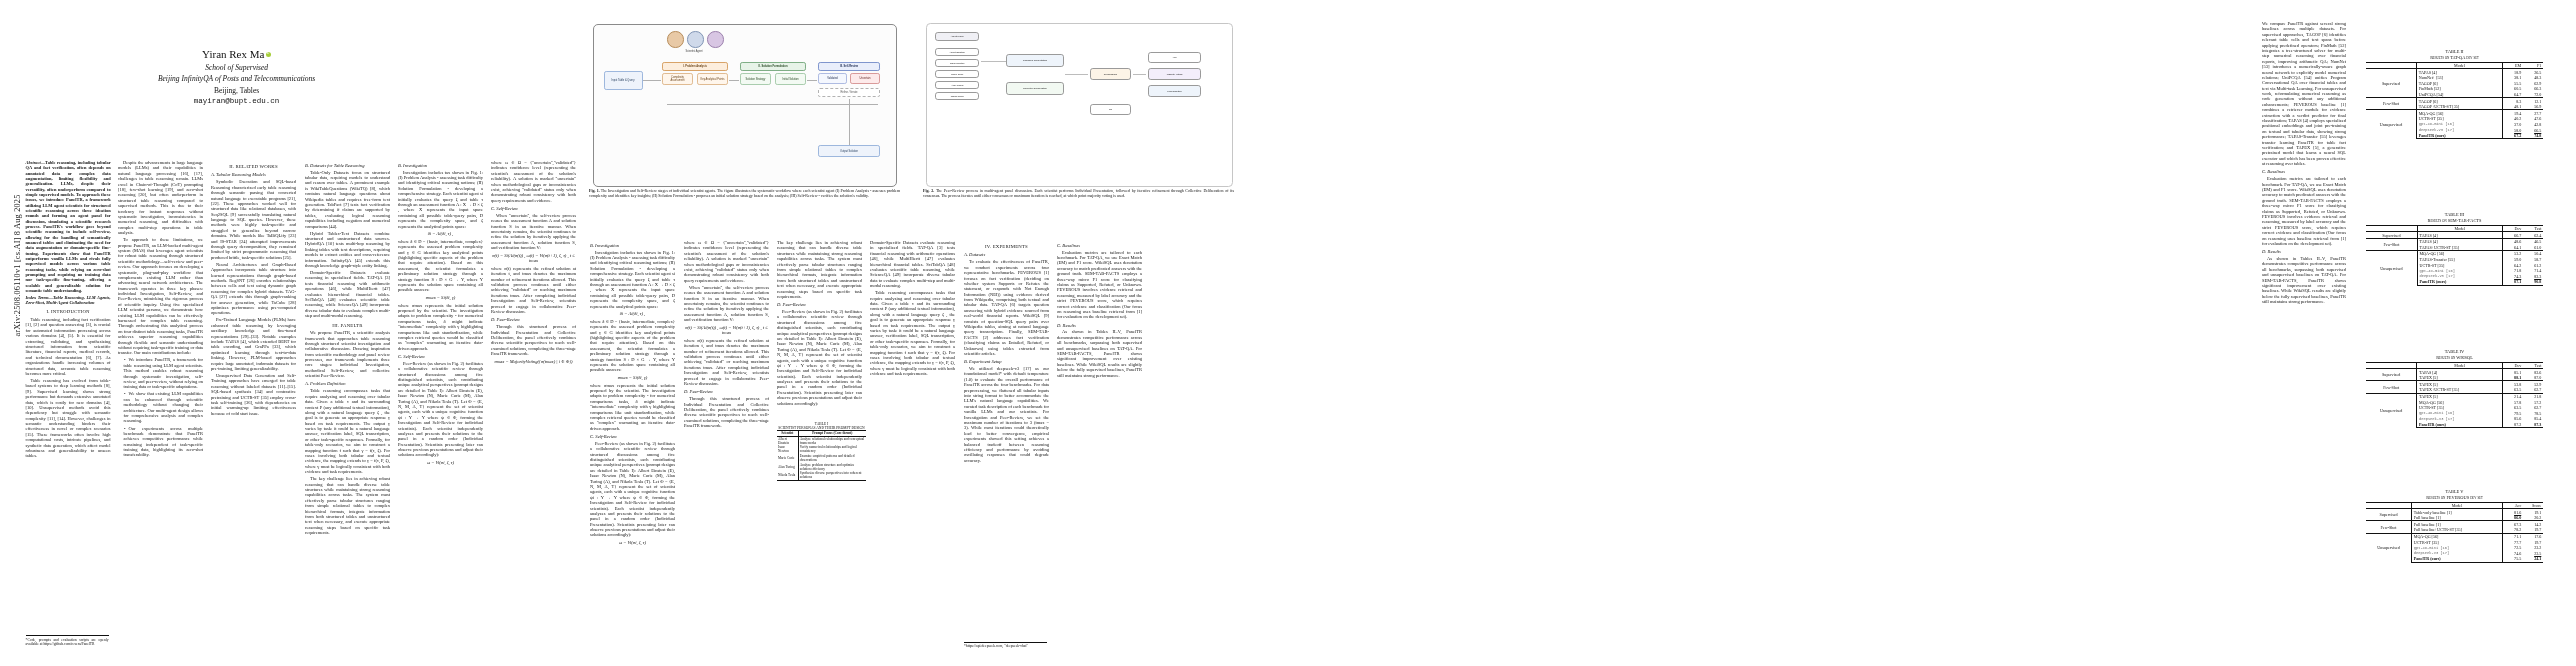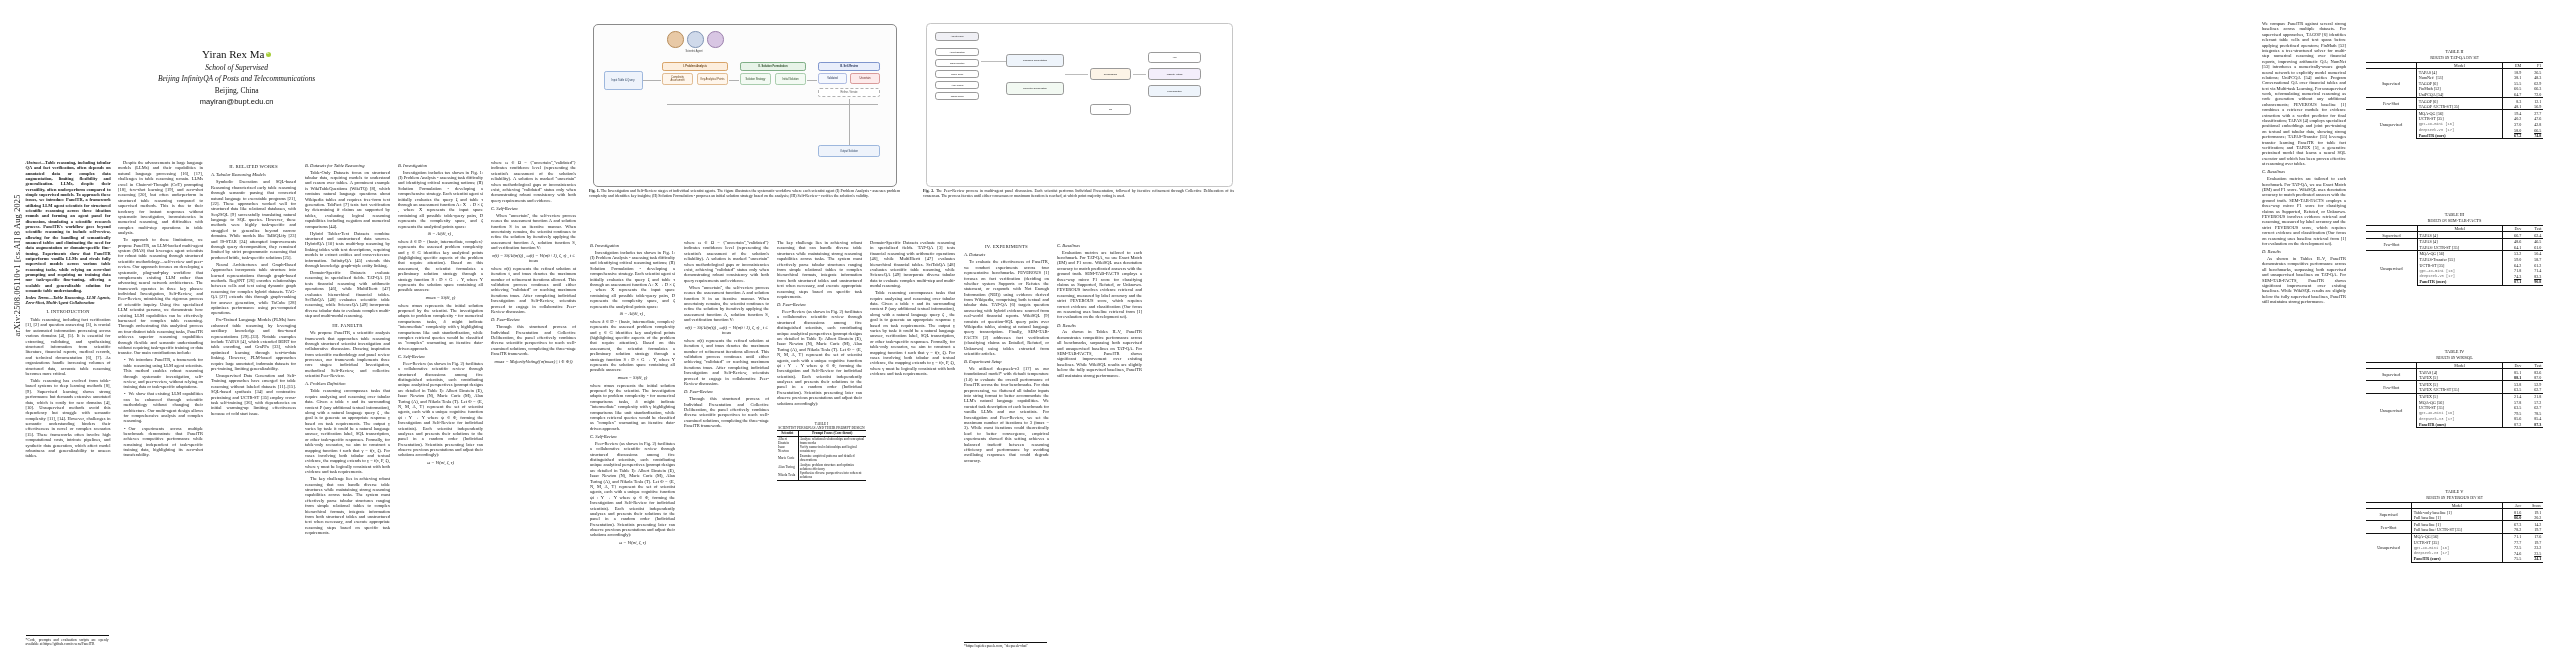--- a/index.html
+++ b/index.html
@@ -23,21 +23,21 @@
   .titleblock{position:absolute;left:25.6px;top:29px;width:422px;text-align:center;}
   .paper-title{font-size:12.8px;line-height:1.32;font-weight:400;}
   .authors{margin-top:16.7px;font-size:7.5px;line-height:1.5;}
   .author-name{font-size:11px;}
   .orcid{
     display:inline-block;width:5px;height:5px;border-radius:50%;
     background:#a6ce39;vertical-align:1.1px;margin-left:1.7px;position:relative;
   }
   .orcid::after{content:"iD";position:absolute;left:0.6px;top:-0.6px;font-size:2.8px;color:#fff;font-family:"Liberation Sans",sans-serif;}
   .aff{font-style:italic;}
-  .email{font-family:Liberation Sans, sans-serif;}
+  .email{font-family:Liberation Mono, monospace;}
 
   
   .col{position:absolute;font-size:4.5px;line-height:1.2;text-align:justify;}
   .col p{margin:0 0 1.7px 0;text-indent:5px;}
   .col p.noind{text-indent:0;}
   .sec-h{
     text-align:center;font-size:4.8px;margin:3.9px 0 1.9px 0;
     font-variant:small-caps;letter-spacing:0.2px;
   }
   .sub-h{font-style:italic;margin:2.8px 0 1.4px 0;font-size:4.6px;}
@@ -101,21 +101,21 @@
 
   <div class="arxiv-stamp">arXiv:2508.06110v1  [cs.AI]  8 Aug 2025</div>
 
   <div class="titleblock">
     <div class="authors">
       <div>
         <span class="author-name">Yiran Rex Ma</span><span class="orcid"></span>
       </div>
       <div class="aff">School of Supervised</div>
       <div class="aff">Beijing InfinityQA of Posts and Telecommunications</div>
-      <div>Beijing, China</div>
+      <div>Beijing, Tables</div>
       <div class="email">mayiran@bupt.edu.cn</div>
     </div>
   </div>
 
   <div class="col" style="left:25.6px;top:160px;width:85px;height:489px;">
     <p class="abstract noind"><span class="lead">Abstract—</span><span>Table reasoning, including tabular QA and fact verification, often depends on annotated data or complex data augmentation, limiting flexibility and generalization. LLMs, despite their versatility, often underperform compared to simple supervised models. To approach these issues, we introduce PanelTR, a framework utilizing LLM agent scientists for structured scientific reasoning across three ideation rounds and forming an agent panel for discussion, simulating a scientific research process. PanelTR's workflow goes beyond scientific reasoning to include self-review, allowing for the handling of semantically nuanced tables and eliminating the need for data augmentation or domain-specific fine-tuning. Experiments show that PanelTR outperforms vanilla LLMs and rivals fully supervised models across various table reasoning tasks, while relying on zero-shot prompting and requiring no training data nor task-specific fine-tuning, offering a scalable and generalizable solution for semantic table understanding.</span></p>
     <p class="idxterms noind"><span class="lead">Index Terms—</span><span>Table Reasoning, LLM Agents, Zero-Shot, Multi-Agent Collaboration</span></p>
     <div class="sec-h">I.  INTRODUCTION</div>
     <p>Table reasoning, including fact verification [1], [2] and question answering [3], is crucial for automated information processing across various domains [4], [5]. It is essential for extracting, validating, and synthesizing structured information from scientific literature, financial reports, medical records, and technical documentation [6], [7]. As organizations handle increasing volumes of structured data, accurate table reasoning becomes more critical.</p>
     <p>Table reasoning has evolved from table-based systems to deep learning methods [8], [9]. Supervised learning shows strong performance but demands extensive annotated data, which is costly for new domains [4], [10]. Unsupervised methods avoid this dependency but struggle with semantic complexity [11], [14]. However, challenges in semantic understanding hinders their effectiveness in novel or complex scenarios [15]. These frameworks often involve high computational costs, intricate pipelines, and synthetic data generation, which affect model robustness and generalizability to unseen tables.</p>

